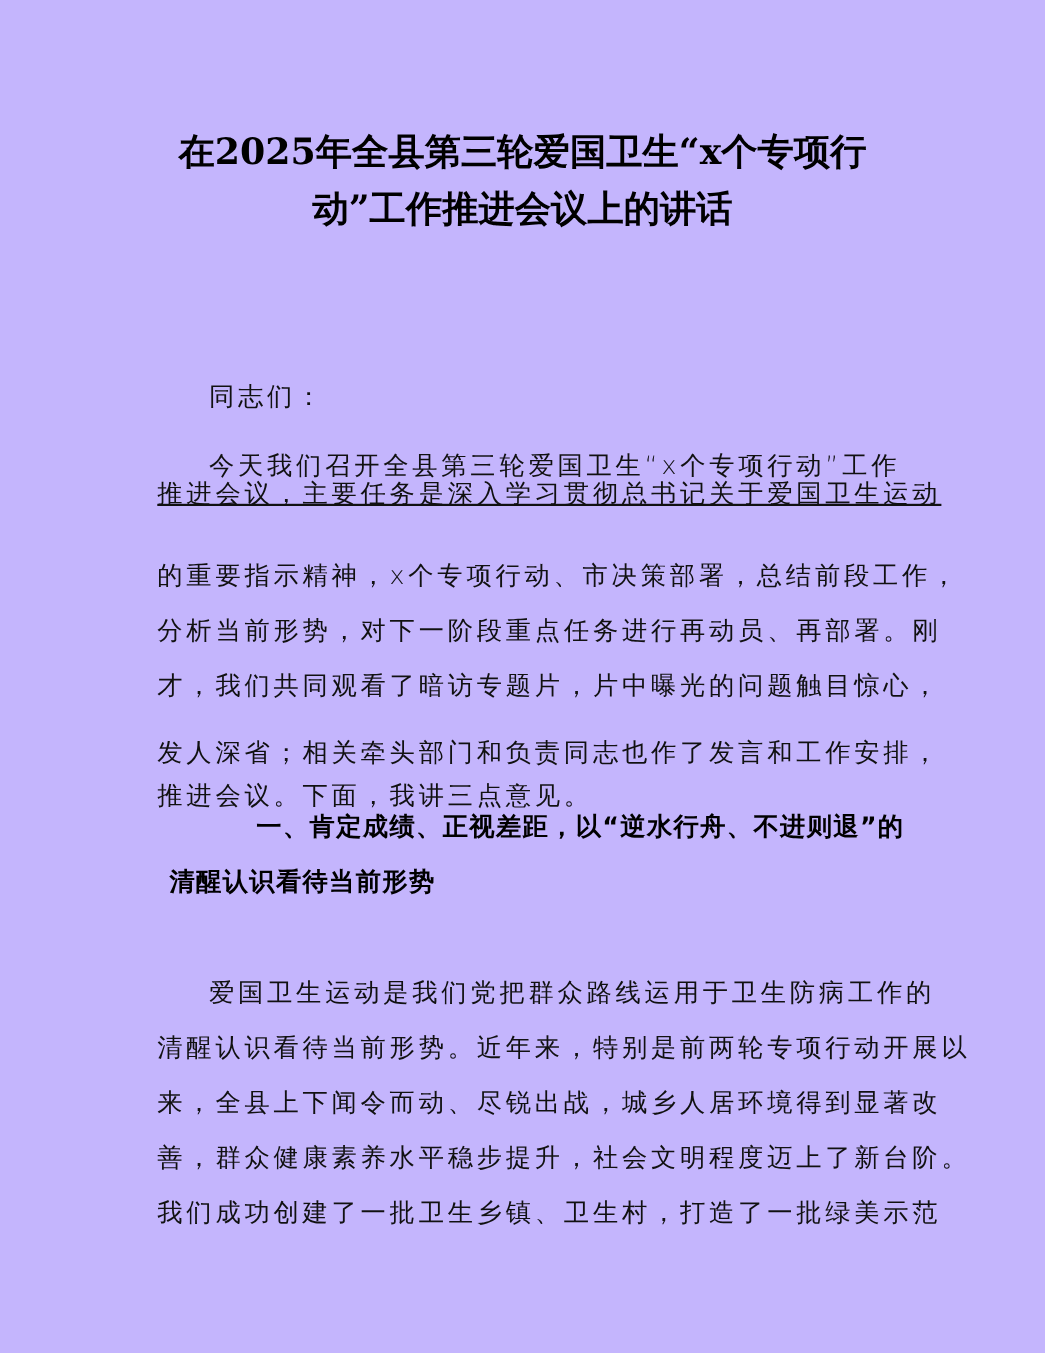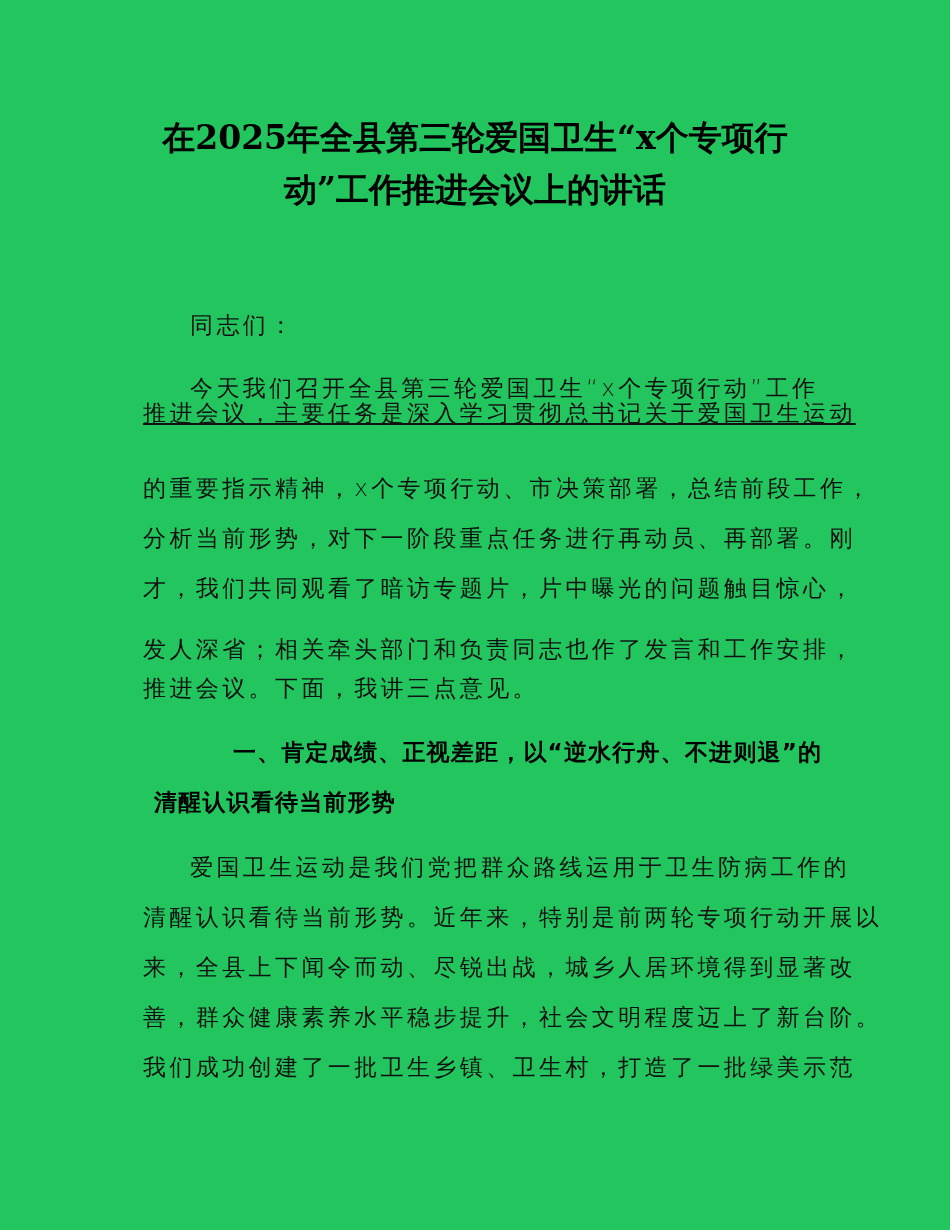--- a/index.html
+++ b/index.html
@@ -13,21 +13,21 @@
       overflow: hidden;
       position: relative;
       font-family: "DejaVu Serif", "Liberation Serif", serif;
       color: #111111;
     }
     .page {
       position: absolute;
       left: 0; top: 0;
       width: 950px;
       height: 1230px;
-      background: #22c55e;
+      background: #c4b5fd;
     }
     .title {
       position: absolute;
       left: 100px;
       width: 750px;
       top: 112px;
       text-align: center;
       font-family: "DejaVu Serif", "Liberation Serif", serif;
       font-weight: bold;
       font-size: 33px;
@@ -40,20 +40,21 @@
       position: absolute;
       left: 143px;
       width: 690px;
       font-size: 23px;
       line-height: 30px;
       white-space: nowrap;
       color: #111;
       font-family: "DejaVu Sans", "Liberation Sans", sans-serif;
       font-weight: 300;
       letter-spacing: 3.4px;
+      margin-top: 36px;
     }
     .indent { left: 190px; }
     .heading-line {
       position: absolute;
       left: 154px;
       font-size: 23px;
       line-height: 30px;
       white-space: nowrap;
       color: #000;
       font-family: "DejaVu Sans", "Liberation Sans", sans-serif;

